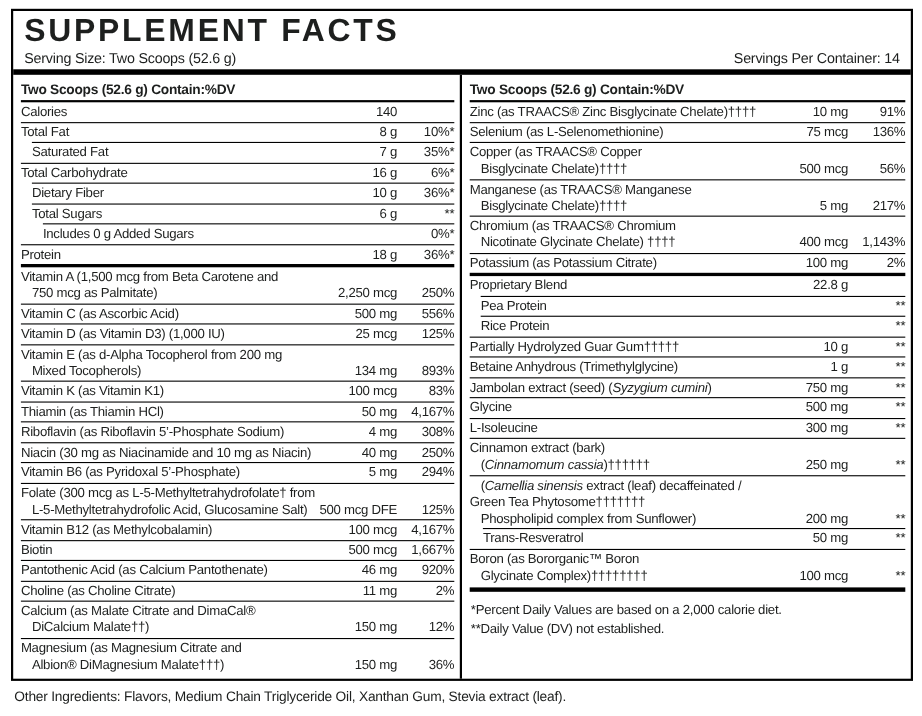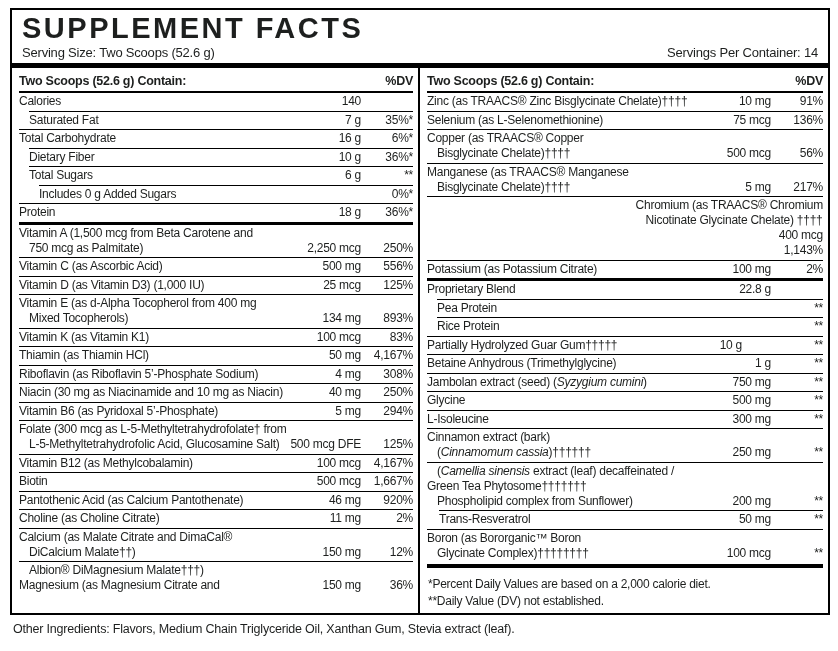--- a/index.html
+++ b/index.html
@@ -28,25 +28,24 @@
   }
   .bar { height: 5px; background: #000; }
   .columns { display: flex; flex: 1; }
   .col {
     width: 50%;
     padding: 2px 5px 4px 7px;
     font-size: 12px; letter-spacing: -0.25px;
   }
   .col-left { border-right: 2px solid #000; }
   .col-head {
-    display: flex; justify-content: space-between;
+    display: flex; 
     font-weight: bold; font-size: 12.5px;
     border-bottom: 2.5px solid #000;
     padding: 4px 0 3px;
-    gap: 24px;
   }
   .row { display: flex; align-items: flex-end; padding: 1px 0 1.5px; }
   .rule-none  { border-top: none; }
   .rule-thin  { border-top: 1px solid #000; }
   .rule-thick { border-top: 3.5px solid #000; }
   .name { flex: 1; min-width: 0; }
   .line { white-space: nowrap; line-height: 15px; }
   .amt { width: 82px; text-align: right; white-space: nowrap; line-height: 15px; }
   .dv  { width: 52px; text-align: right; white-space: nowrap; line-height: 15px; }
   .endbar { border-top: 4px solid #000; margin-top: 2px; }
@@ -82,20 +81,27 @@
           <span>%DV</span>
         </div>
         <div>
             <div class="row rule-none" style="margin-left: 0px;">
               <div class="name">
                 <div class="line">Calories</div>
               </div>
               <div class="amt">140</div>
               <div class="dv"></div>
             </div>
+            <div class="row rule-thin" style="margin-left: 0px;">
+              <div class="name">
+                <div class="line">Total Fat</div>
+              </div>
+              <div class="amt">8 g</div>
+              <div class="dv">10%*</div>
+            </div>
             <div class="row rule-thin" style="margin-left: 10px;">
               <div class="name">
                 <div class="line">Saturated Fat</div>
               </div>
               <div class="amt">7 g</div>
               <div class="dv">35%*</div>
             </div>
             <div class="row rule-thin" style="margin-left: 0px;">
               <div class="name">
                 <div class="line">Total Carbohydrate</div>
@@ -148,21 +154,21 @@
             </div>
             <div class="row rule-thin" style="margin-left: 0px;">
               <div class="name">
                 <div class="line">Vitamin D (as Vitamin D3) (1,000 IU)</div>
               </div>
               <div class="amt">25 mcg</div>
               <div class="dv">125%</div>
             </div>
             <div class="row rule-thin" style="margin-left: 0px;">
               <div class="name">
-                <div class="line">Vitamin E (as d-Alpha Tocopherol from 400 mg</div>
+                <div class="line">Vitamin E (as d-Alpha Tocopherol from 200 mg</div>
                 <div class="line" style="padding-left: 10px;">Mixed Tocopherols)</div>
               </div>
               <div class="amt">134 mg</div>
               <div class="dv">893%</div>
             </div>
             <div class="row rule-thin" style="margin-left: 0px;">
               <div class="name">
                 <div class="line">Vitamin K (as Vitamin K1)</div>
               </div>
               <div class="amt">100 mcg</div>
@@ -235,22 +241,22 @@
             <div class="row rule-thin" style="margin-left: 0px;">
               <div class="name">
                 <div class="line">Calcium (as Malate Citrate and DimaCal®</div>
                 <div class="line" style="padding-left: 10px;">DiCalcium Malate††)</div>
               </div>
               <div class="amt">150 mg</div>
               <div class="dv">12%</div>
             </div>
             <div class="row rule-thin" style="margin-left: 0px;">
               <div class="name">
+                <div class="line">Magnesium (as Magnesium Citrate and</div>
                 <div class="line" style="padding-left: 10px;">Albion® DiMagnesium Malate†††)</div>
-                <div class="line">Magnesium (as Magnesium Citrate and</div>
               </div>
               <div class="amt">150 mg</div>
               <div class="dv">36%</div>
             </div>
           </div>
       </div>
 
       <div class="col col-right">
         <div class="col-head">
           <span>Two Scoops (52.6 g) Contain:</span>
@@ -280,21 +286,21 @@
               <div class="dv">56%</div>
             </div>
             <div class="row rule-thin" style="margin-left: 0px;">
               <div class="name">
                 <div class="line">Manganese (as TRAACS® Manganese</div>
                 <div class="line" style="padding-left: 10px;">Bisglycinate Chelate)††††</div>
               </div>
               <div class="amt">5 mg</div>
               <div class="dv">217%</div>
             </div>
-            <div class="row rule-thin" style="margin-left: 0px; flex-direction: column;">
+            <div class="row rule-thin" style="margin-left: 0px;">
               <div class="name">
                 <div class="line">Chromium (as TRAACS® Chromium</div>
                 <div class="line" style="padding-left: 10px;">Nicotinate Glycinate Chelate) ††††</div>
               </div>
               <div class="amt">400 mcg</div>
               <div class="dv">1,143%</div>
             </div>
             <div class="row rule-thin" style="margin-left: 0px;">
               <div class="name">
                 <div class="line">Potassium (as Potassium Citrate)</div>
@@ -316,21 +322,21 @@
               <div class="amt"></div>
               <div class="dv">**</div>
             </div>
             <div class="row rule-thin" style="margin-left: 10px;">
               <div class="name">
                 <div class="line">Rice Protein</div>
               </div>
               <div class="amt"></div>
               <div class="dv">**</div>
             </div>
-            <div class="row rule-thin" style="margin-left: 0px; gap: 29px;">
+            <div class="row rule-thin" style="margin-left: 0px;">
               <div class="name">
                 <div class="line">Partially Hydrolyzed Guar Gum†††††</div>
               </div>
               <div class="amt">10 g</div>
               <div class="dv">**</div>
             </div>
             <div class="row rule-thin" style="margin-left: 0px;">
               <div class="name">
                 <div class="line">Betaine Anhydrous (Trimethylglycine)</div>
               </div>

